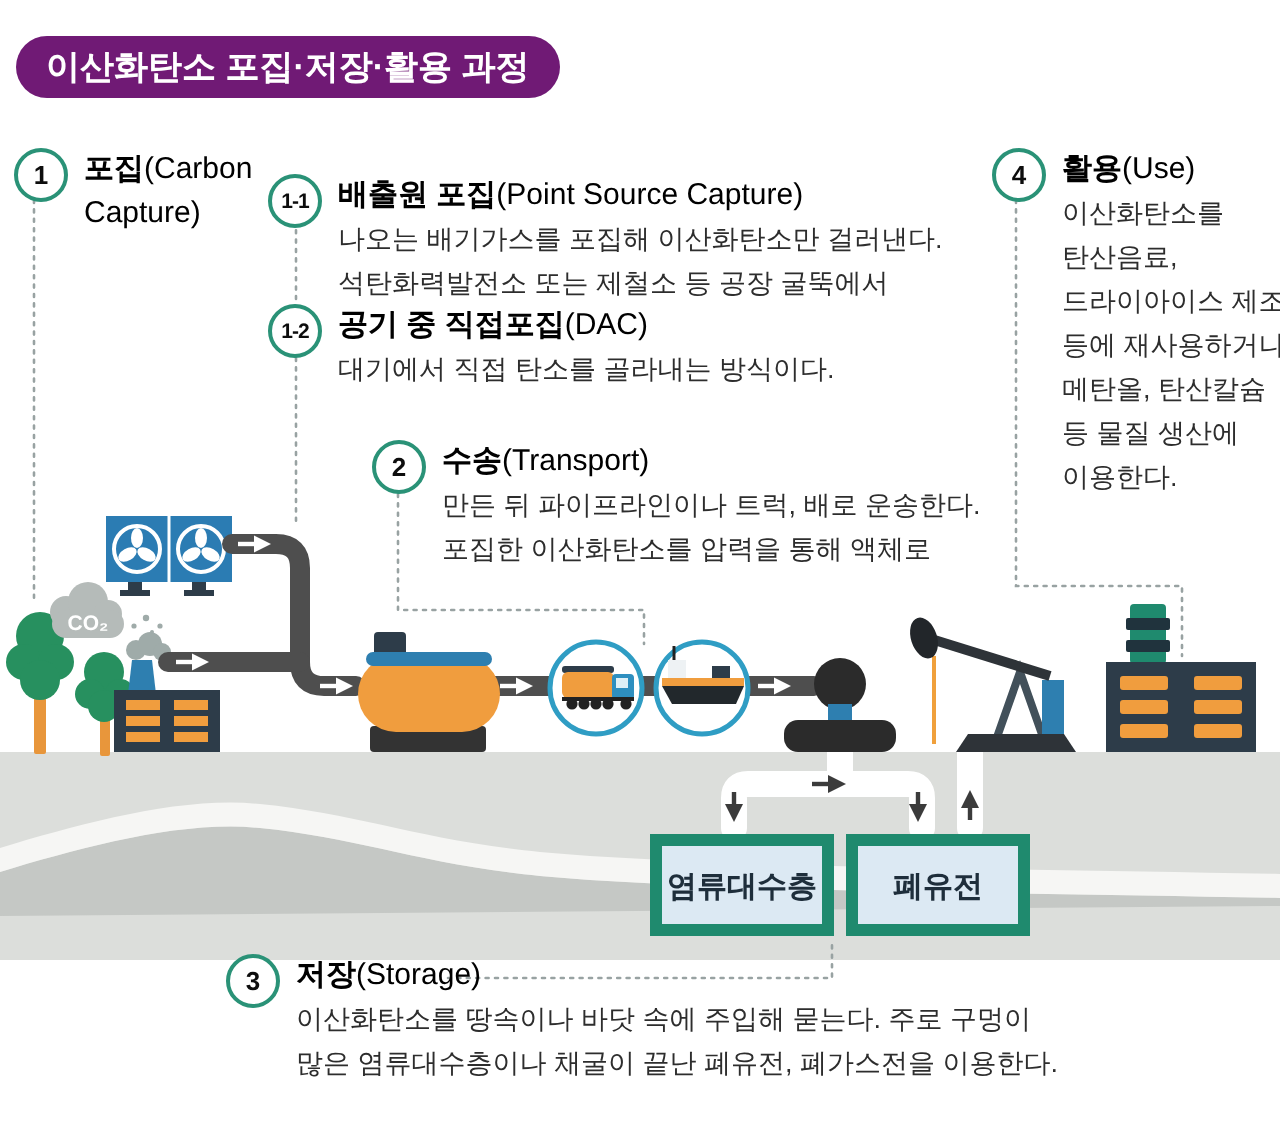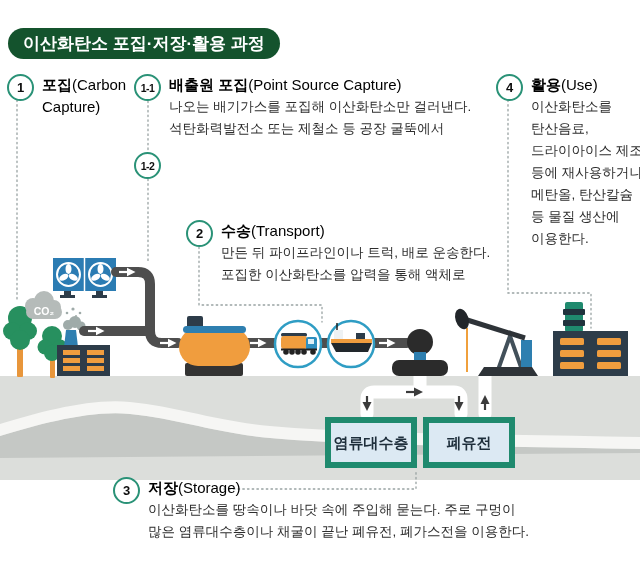--- a/index.html
+++ b/index.html
@@ -1,20 +1,20 @@
 <!DOCTYPE html>
 <html><head>
 <meta charset="utf-8">
 <style>
   html,body{margin:0;padding:0;background:#fff;}
   #page{position:relative;width:640px;height:562px;background:#fff;overflow:hidden;
         font-family:"Liberation Sans","DejaVu Sans",sans-serif;}
   #illustration{position:absolute;left:0;top:0;width:640px;height:562px;z-index:1;}
   .layer{position:absolute;z-index:2;}
-  #title-badge{left:8px;top:28px;background:#14532d;color:#fff;border-radius:16px;
+  #title-badge{left:8px;top:18px;background:#701a75;color:#fff;border-radius:16px;
                height:31px;line-height:31px;padding:0 15px;font-size:17px;font-weight:bold;}
   .sec{display:flex;align-items:flex-start;gap:8px;}
   .num{flex:0 0 auto;width:23px;height:23px;border:2px solid #2a9277;border-radius:50%;
        background:#fff;color:#0d0d0d;font-weight:bold;font-size:13px;
        display:flex;align-items:center;justify-content:center;}
   .num.small{font-size:10.5px;letter-spacing:-0.5px;}
   .head{font-size:15px;color:#000000;line-height:22px;}
   .head .ko{font-weight:bold;}
   .head .en{font-weight:normal;}
   .body-line{font-size:13.5px;color:#2d2d2d;line-height:22px;white-space:nowrap;}
@@ -209,31 +209,35 @@
   </g>
 </svg>
 
 <div class="layer" id="title-badge">이산화탄소 포집·저장·활용 과정</div>
 
 <div class="layer sec" style="left:7px;top:74px;">
   <div class="num">1</div>
   <div class="head wrap-head"><span class="ko">포집</span><span class="en">(Carbon Capture)</span></div>
 </div>
 
-<div class="layer sec" style="left:134px;top:74px;">
+<div class="layer sec" style="left:134px;top:87px;">
   <div class="num small">1-1</div>
   <div>
     <div class="head"><span class="ko">배출원 포집</span><span class="en">(Point Source Capture)</span></div>
     <div class="body-line">나오는 배기가스를 포집해 이산화탄소만 걸러낸다.</div>
     <div class="body-line">석탄화력발전소 또는 제철소 등 공장 굴뚝에서</div>
   </div>
 </div>
 
 <div class="layer sec" style="left:134px;top:152px;">
   <div class="num small">1-2</div>
+  <div>
+    <div class="head"><span class="ko">공기 중 직접포집</span><span class="en">(DAC)</span></div>
+    <div class="body-line">대기에서 직접 탄소를 골라내는 방식이다.</div>
+  </div>
 </div>
 
 <div class="layer sec" style="left:186px;top:220px;">
   <div class="num">2</div>
   <div>
     <div class="head"><span class="ko">수송</span><span class="en">(Transport)</span></div>
     <div class="body-line">만든 뒤 파이프라인이나 트럭, 배로 운송한다.</div>
     <div class="body-line">포집한 이산화탄소를 압력을 통해 액체로</div>
   </div>
 </div>

